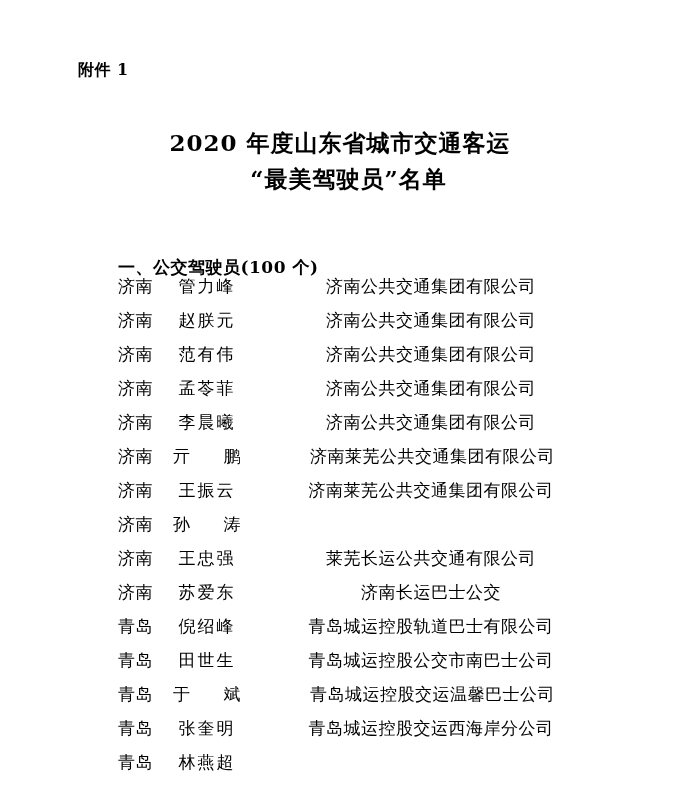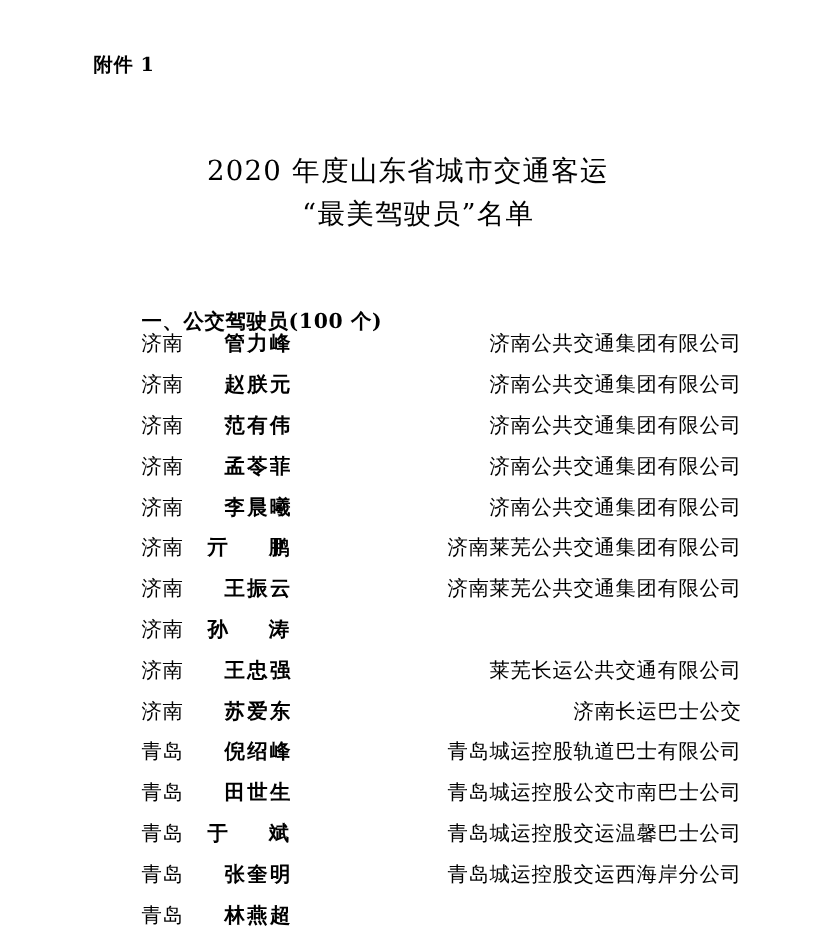--- a/index.html
+++ b/index.html
@@ -17,34 +17,34 @@
   .page {
     position: relative;
     width: 680px;
     height: 790px;
     box-sizing: border-box;
     padding: 0;
   }
   .attachment-label {
     position: absolute;
     left: 78px;
-    top: 44px;
+    top: 60px;
     font-size: 16px;
     font-weight: bold;
     letter-spacing: 0.5px;
     font-family: "DejaVu Serif", "Liberation Serif", serif;
   }
   .doc-title {
     position: absolute;
     left: 0;
     top: 125px;
     width: 680px;
     text-align: center;
     font-size: 23px;
-    font-weight: normal;
+    font-weight: bold;
     line-height: 36px;
     letter-spacing: 1px;
     font-family: "DejaVu Serif", "Liberation Serif", serif;
   }
   .doc-title .line2 {
     display: block;
     padding-left: 17px;
   }
   .section-heading {
     position: absolute;
@@ -69,27 +69,26 @@
     white-space: nowrap;
   }
   .col-city {
     width: 52px;
     flex: 0 0 52px;
     text-align: left;
   }
   .col-name {
     width: 74px;
     flex: 0 0 74px;
-    text-align: right;
+    text-align: center;
     letter-spacing: 2px;
-    font-weight: bold;
   }
   .col-org {
     flex: 1 1 auto;
-    text-align: right;
+    text-align: center;
   }
   .name-2 {
     letter-spacing: 14px;
     padding-left: 3px;
   }
 </style>
 </head>
 <body>
 
 <div class="page">

